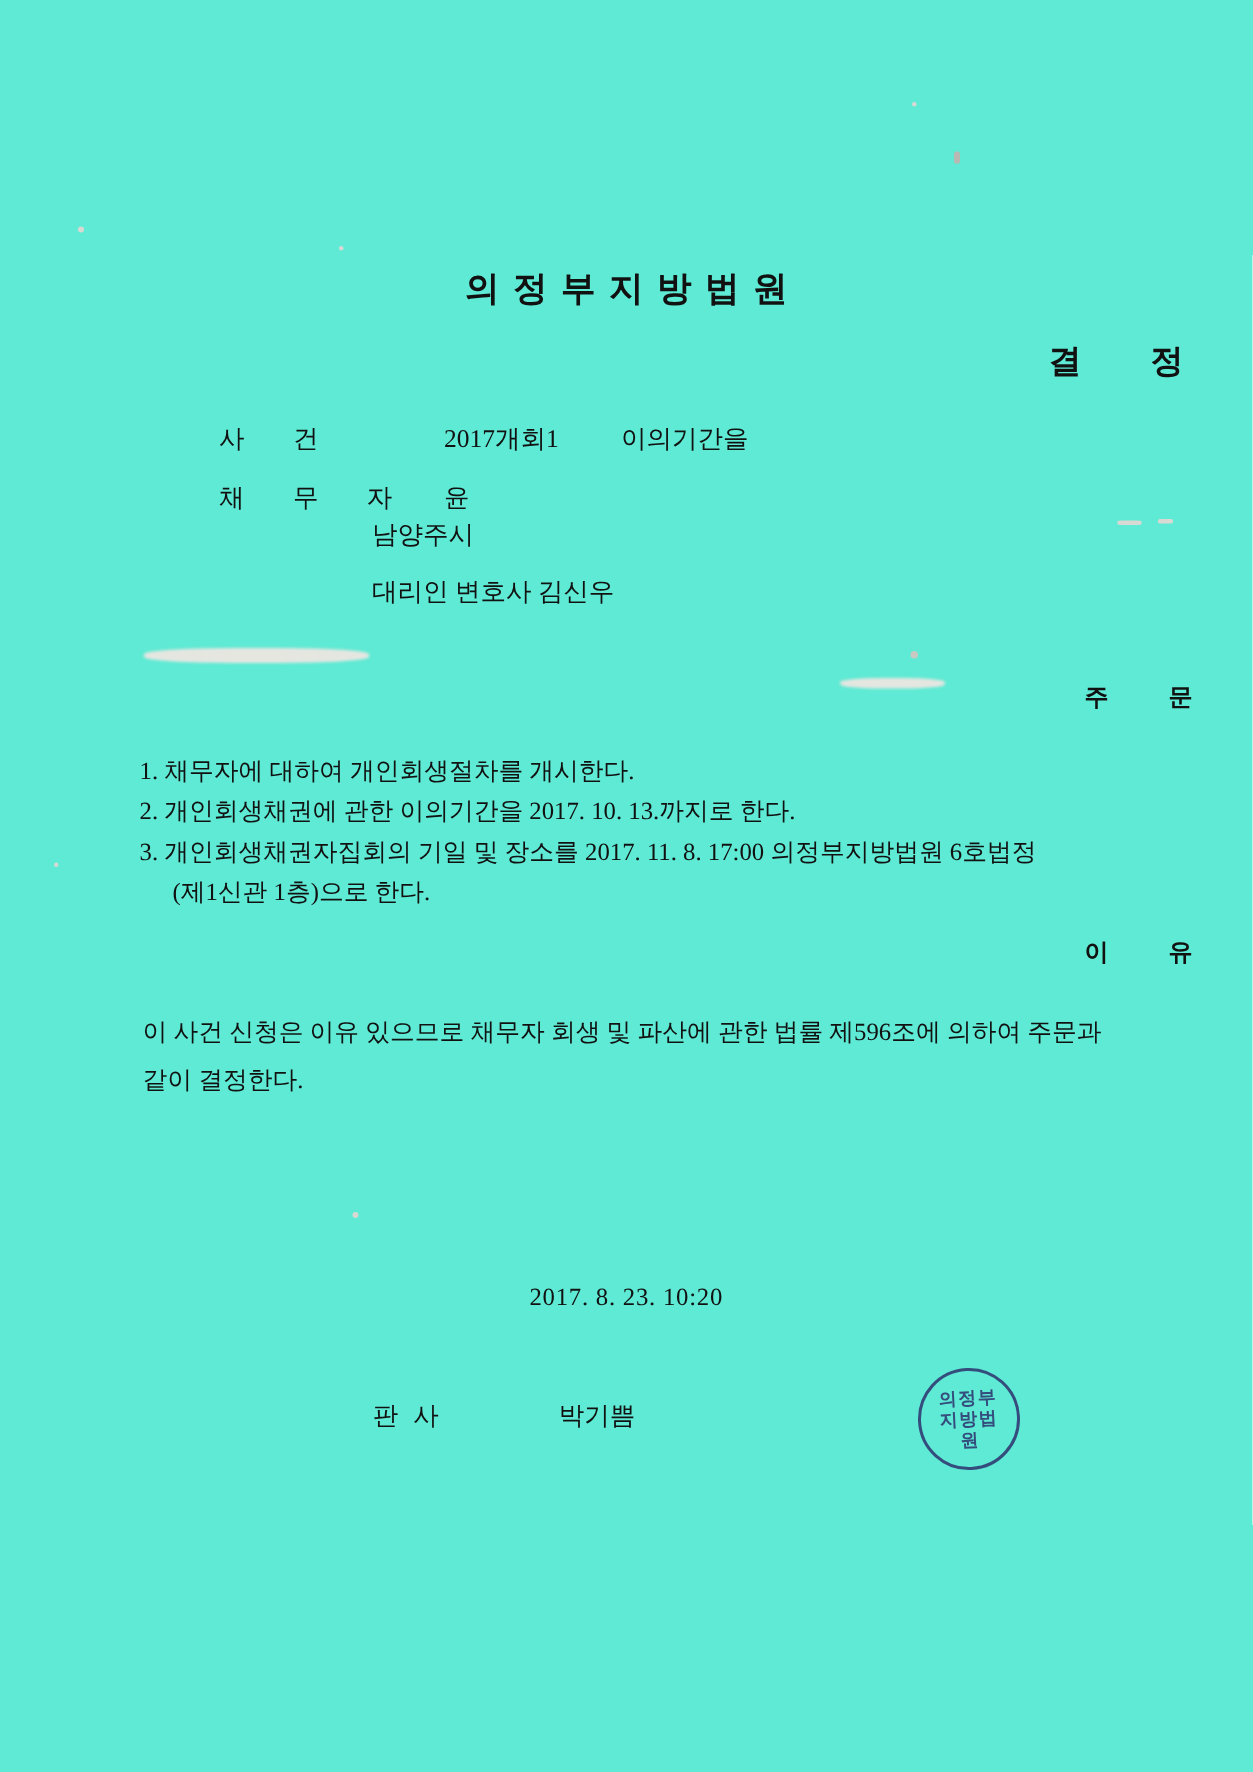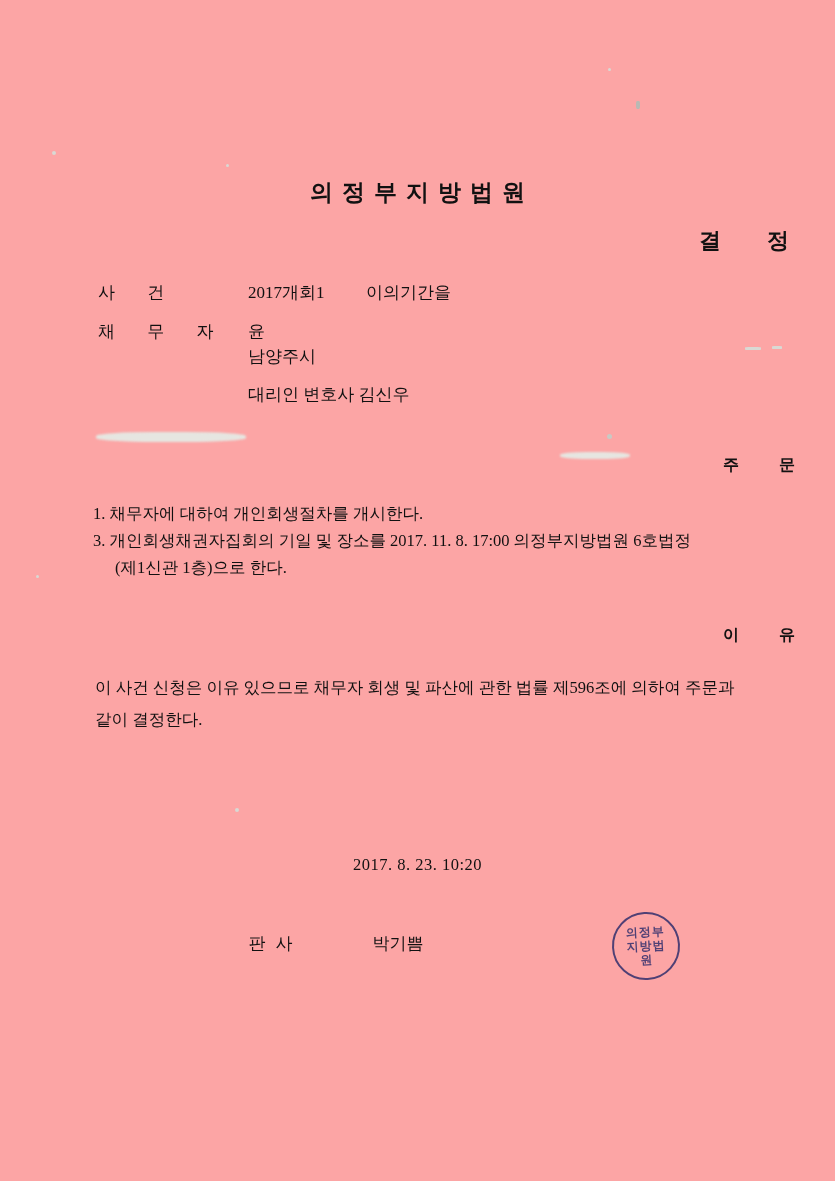--- a/index.html
+++ b/index.html
@@ -8,21 +8,21 @@
     background: #ffffff;
   }
   body {
     font-family: "Liberation Serif", "DejaVu Serif", serif;
     color: #111111;
   }
   .page {
     position: relative;
     width: 835px;
     height: 1181px;
-    background: #fca5a5;
+    background: #5eead4;
     overflow: hidden;
   }
   
   .speck {
     position: absolute;
     background: #d9d9d4;
     border-radius: 50%;
     pointer-events: none;
   }
   .smudge {
@@ -64,20 +64,21 @@
   .field-row {
     position: absolute;
     left: 98px;
     font-size: 17px;
     white-space: nowrap;
   }
   .field-label {
     display: inline-block;
     width: 150px;
     letter-spacing: 14px;
+    margin-left: 48px;
   }
   .field-value {
     display: inline-block;
   }
   .row-case   { top: 281px; }
   .row-debtor { top: 320px; }
   .row-debtor2{ top: 345px; left: 248px; }
   .row-agent  { top: 383px; left: 248px; }
   .case-num {
     display: inline-block;
@@ -208,20 +209,21 @@
     </div>
 
     <div class="field-row row-agent">
       <span class="field-value">대리인 변호사 김신우</span>
     </div>
 
     <div class="section-head head-order">주문</div>
 
     <div class="order-list">
       <p class="order-item">1. 채무자에 대하여 개인회생절차를 개시한다.</p>
+      <p class="order-item">2. 개인회생채권에 관한 이의기간을 2017. 10. 13.까지로 한다.</p>
       <p class="order-item">3. 개인회생채권자집회의 기일 및 장소를 2017. 11. 8. 17:00 의정부지방법원 6호법정</p>
       <p class="order-item"><span class="cont">(제1신관 1층)으로 한다.</span></p>
     </div>
 
     <div class="section-head head-reason">이유</div>
 
     <div class="reason-body">
       <p>이 사건 신청은 이유 있으므로 채무자 회생 및 파산에 관한 법률 제596조에 의하여 주문과 같이 결정한다.</p>
     </div>
 

